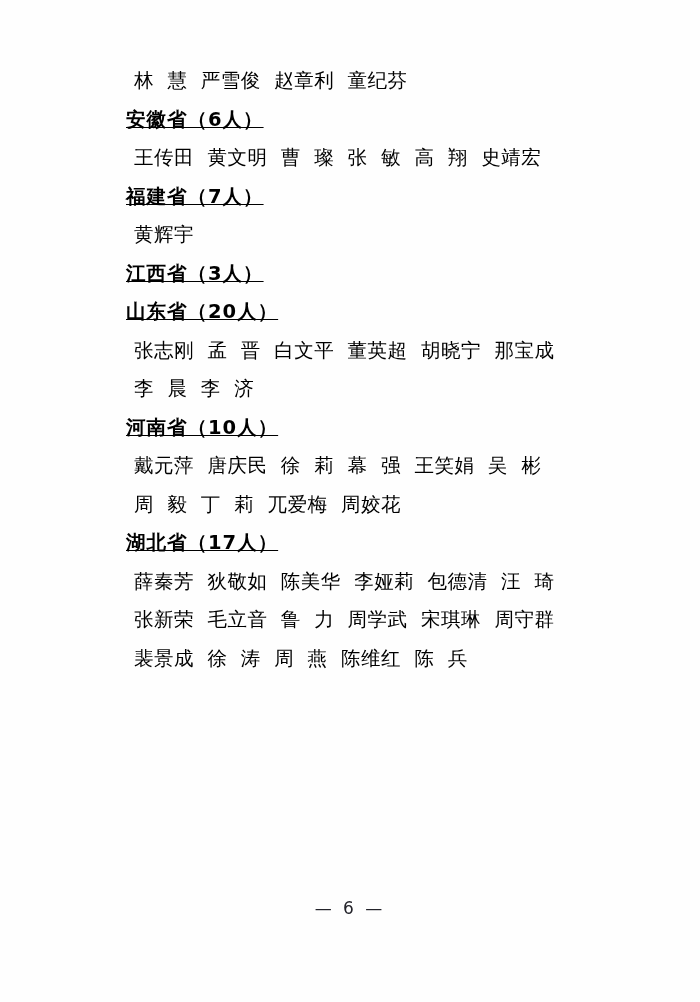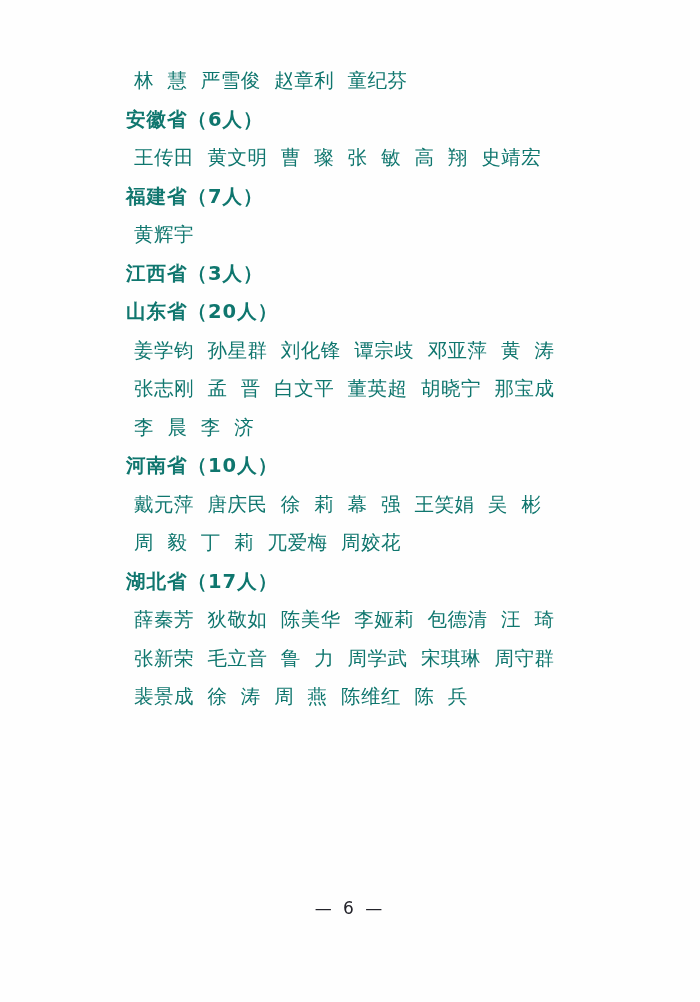--- a/index.html
+++ b/index.html
@@ -26,26 +26,27 @@
     background: #fefefe;
   }
   .doc-body {
     display: block;
   }
   .line {
     font-size: 19.5px;
     line-height: 38.5px;
     letter-spacing: 0.5px;
     white-space: pre;
-    color: #0f766e;
+    color: #000000;
   }
   .line.heading {
     font-weight: bold;
     margin-left: -2px;
     letter-spacing: 1px;
+    text-decoration: underline;
   }
   .line.names {
     padding-left: 6px;
   }
   .footer {
     position: absolute;
     left: 0;
     top: 898px;
     width: 700px;
     text-align: center;
@@ -63,21 +64,20 @@
 <div class="page">
   <div class="doc-body">
 
     <div class="line names">林  慧  严雪俊  赵章利  童纪芬</div>
     <div class="line heading">安徽省（6人）</div>
     <div class="line names">王传田  黄文明  曹  璨  张  敏  高  翔  史靖宏</div>
     <div class="line heading">福建省（7人）</div>
     <div class="line names">黄辉宇</div>
     <div class="line heading">江西省（3人）</div>
     <div class="line heading">山东省（20人）</div>
-    <div class="line names">姜学钧  孙星群  刘化锋  谭宗歧  邓亚萍  黄  涛</div>
     <div class="line names">张志刚  孟  晋  白文平  董英超  胡晓宁  那宝成</div>
     <div class="line names">李  晨  李  济</div>
     <div class="line heading">河南省（10人）</div>
     <div class="line names">戴元萍  唐庆民  徐  莉  幕  强  王笑娟  吴  彬</div>
     <div class="line names">周  毅  丁  莉  兀爱梅  周姣花</div>
     <div class="line heading">湖北省（17人）</div>
     <div class="line names">薛秦芳  狄敬如  陈美华  李娅莉  包德清  汪  琦</div>
     <div class="line names">张新荣  毛立音  鲁  力  周学武  宋琪琳  周守群</div>
     <div class="line names">裴景成  徐  涛  周  燕  陈维红  陈  兵</div>
 

